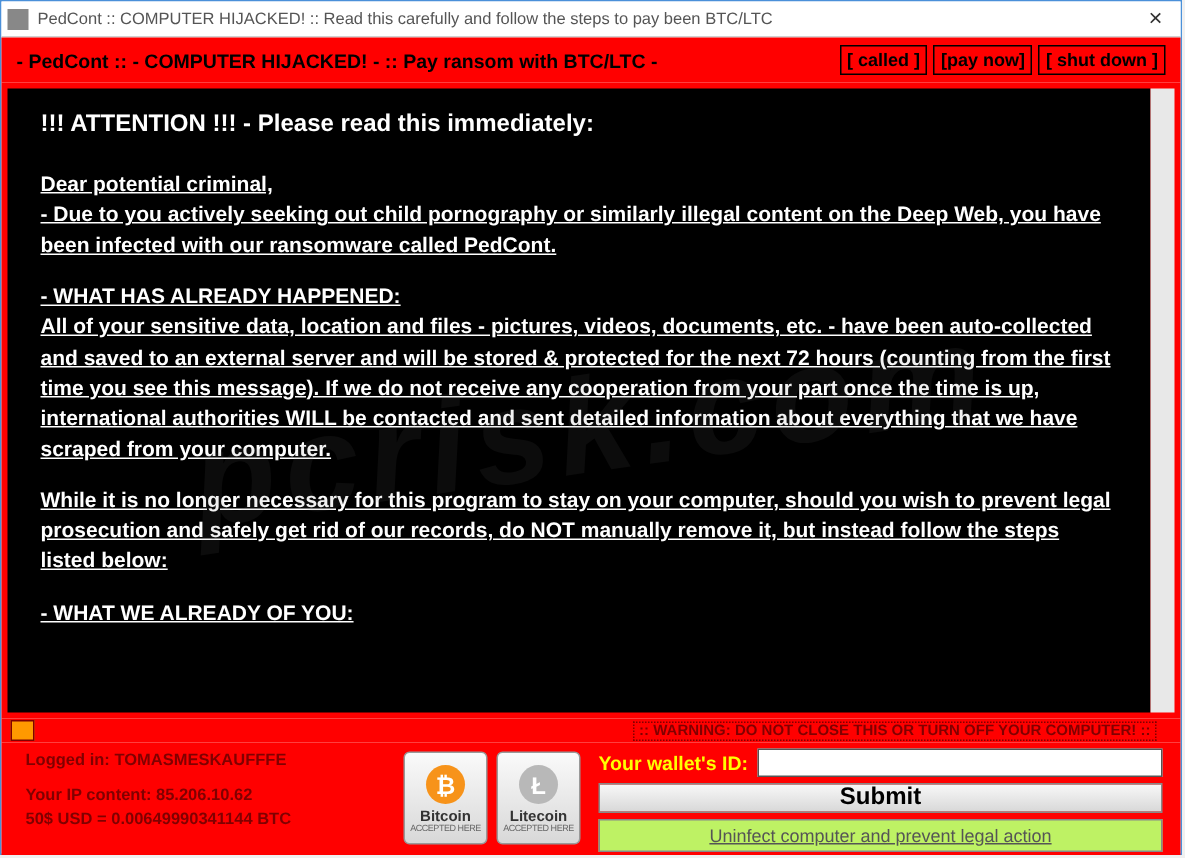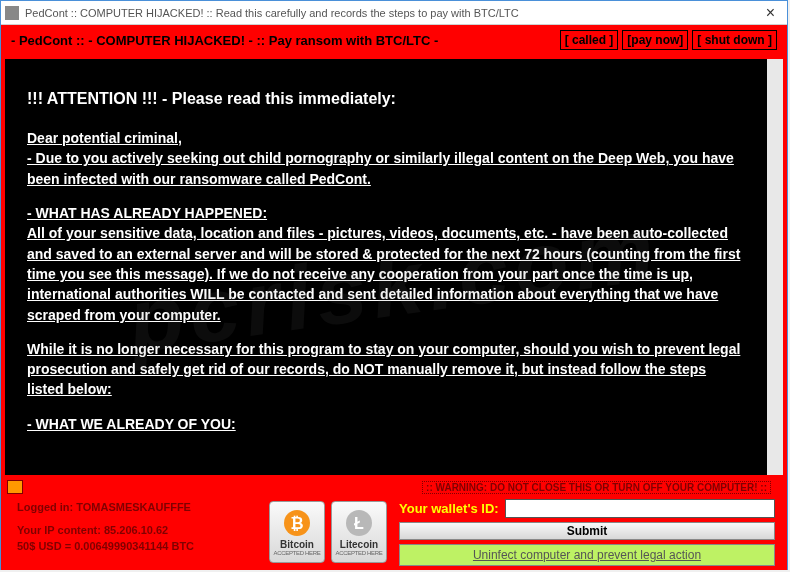--- a/index.html
+++ b/index.html
@@ -6,21 +6,21 @@
 body { font-family: Tahoma, Arial, sans-serif; background: #f0f0f0; width: 790px; height: 572px; overflow: hidden; }
 .window { width: 788px; height: 570px; border: 1px solid #4a90d9; background: #fff; position: relative; }
 .titlebar { height: 24px; background: #fff; border-bottom: 1px solid #d0d0d0; display: flex; align-items: center; padding: 0 4px; font-size: 11px; color: #555; }
 .titlebar-icon { width: 14px; height: 14px; background: #888; margin-right: 6px; display: inline-block; }
 .titlebar-close { margin-left: auto; color: #333; font-size: 16px; cursor: pointer; padding: 0 8px; }
 .topbar { background: #ff0000; height: 30px; display: flex; align-items: center; padding: 0 10px; color: #fff; font-size: 13px; font-weight: bold; }
 .topbar-left { color: #000; }
 .topbar-right { margin-left: auto; display: flex; gap: 4px; }
 .topbar-right span { color: #000; border: 1px solid #000; padding: 2px 4px; font-weight: bold; font-size:12px; }
 .content-frame { background: #ff0000; padding: 4px; height: 424px; position: relative; }
-.content { background: #000; color: #fff; height: 100%; padding: 28px 22px; font-size: 14px; line-height: 1.45; overflow-y: auto; position: relative; font-weight: bold; width: calc(100% - 16px); }
+.content { background: #000; color: #fff; height: 100%; padding: 12px 22px; font-size: 14px; line-height: 1.45; overflow-y: auto; position: relative; font-weight: bold; width: calc(100% - 16px); }
 .content::-webkit-scrollbar { width: 16px; }
 .content::-webkit-scrollbar-track { background: #e8e8e8; }
 .content::-webkit-scrollbar-thumb { background: #c0c0c0; }
 .scrollbar-fake { position: absolute; right: 4px; top: 4px; width: 16px; height: calc(100% - 8px); background: #e8e8e8; }
 .scroll-label { position: absolute; right: 24px; top: 8px; background: #ff0000; color: #000; font-size: 10px; font-weight: bold; padding: 1px 4px; border:1px solid #800000; }
 .attention { font-size: 16px; font-weight: bold; margin-bottom: 18px; }
 .para { margin-bottom: 14px; text-decoration: underline; }
 .para.nomb { margin-bottom: 0; }
 .warnbar { background: #ff0000; height: 16px; display: flex; align-items: center; }
 .warnbar .warn-left { width: 16px; height: 14px; background: #ff9900; border: 1px solid #800000; margin-left: 6px; }
@@ -30,31 +30,31 @@
 .info .lin { white-space: nowrap; }
 .coins { display: flex; gap: 6px; align-items: flex-start; padding-top: 2px; }
 .coin { width: 56px; height: 62px; background: linear-gradient(#fafafa,#d8d8d8); border: 1px solid #999; border-radius: 4px; display: flex; flex-direction: column; align-items: center; justify-content: center; font-size: 8px; color: #333; }
 .coin svg { margin-bottom: 2px; }
 .coin .cname { font-weight: bold; font-size: 10px; }
 .coin .acc { font-size: 6px; color: #666; letter-spacing: -0.3px; }
 .wallet { flex: 1; display: flex; flex-direction: column; gap: 4px; }
 .wallet-row { display: flex; align-items: center; gap: 6px; }
 .wallet-label { color: #ffff00; font-size: 13px; font-weight: bold; }
 .wallet-input { flex: 1; height: 19px; border: 1px solid #555; background: #fff; padding: 0 4px; font-size: 12px; }
-.submit-btn { width: 100%; height: 20px; background: linear-gradient(#f8f8f8,#d8d8d8); border: 1px solid #888; font-size: 12px; font-weight: bold; cursor: pointer; }
+.submit-btn { width: 100%; height: 20px; background: linear-gradient(#f8f8f8,#d8d8d8); border: 1px solid #888; font-size: 16px; font-weight: bold; cursor: pointer; }
 .uninfect { color: #555; background: #bef264; font-size: 12px; text-align: center; padding: 3px 0; text-decoration: underline; border:1px solid #888; cursor: pointer; }
 .watermark { position: absolute; top: 50%; left: 50%; transform: translate(-50%,-50%) rotate(-8deg); font-size: 90px; color: rgba(120,120,120,0.10); font-weight: bold; letter-spacing: 6px; pointer-events: none; z-index: 50; font-style: italic; }
 </style>
 </head>
 <body>
 
 <div class="window">
   <div class="titlebar">
     <span class="titlebar-icon"></span>
-    <span>PedCont :: COMPUTER HIJACKED! :: Read this carefully and records the steps to pay with BTC/LTC</span>
+    <span>PedCont :: COMPUTER HIJACKED! :: Read this carefully and follow the steps to pay been BTC/LTC</span>
     <span class="titlebar-close">×</span>
   </div>
 
   <div class="topbar">
     <span class="topbar-left">- PedCont :: - COMPUTER HIJACKED! - :: Pay ransom with BTC/LTC -</span>
     <div class="topbar-right">
       <span>[ called ]</span>
       <span>[pay now]</span>
       <span>[ shut down ]</span>
     </div>

